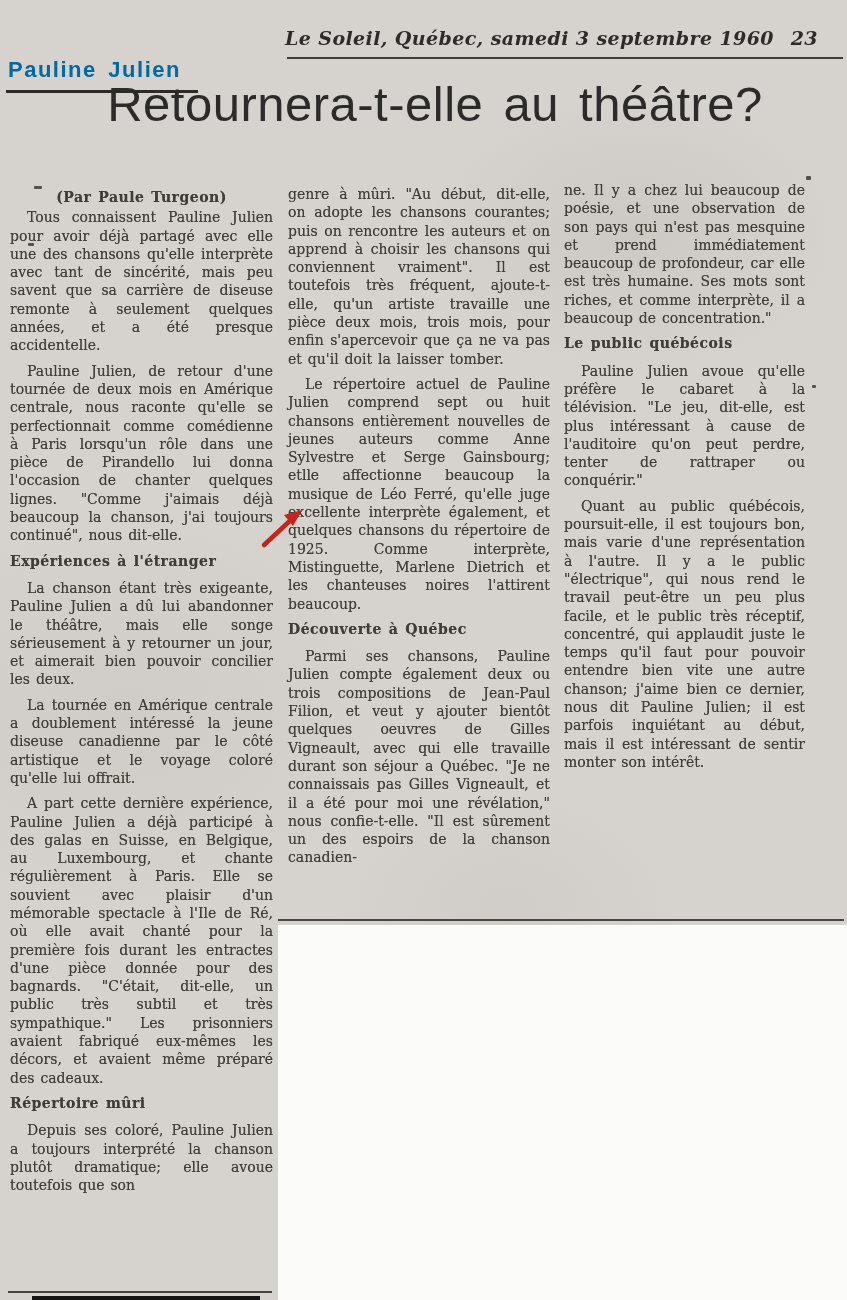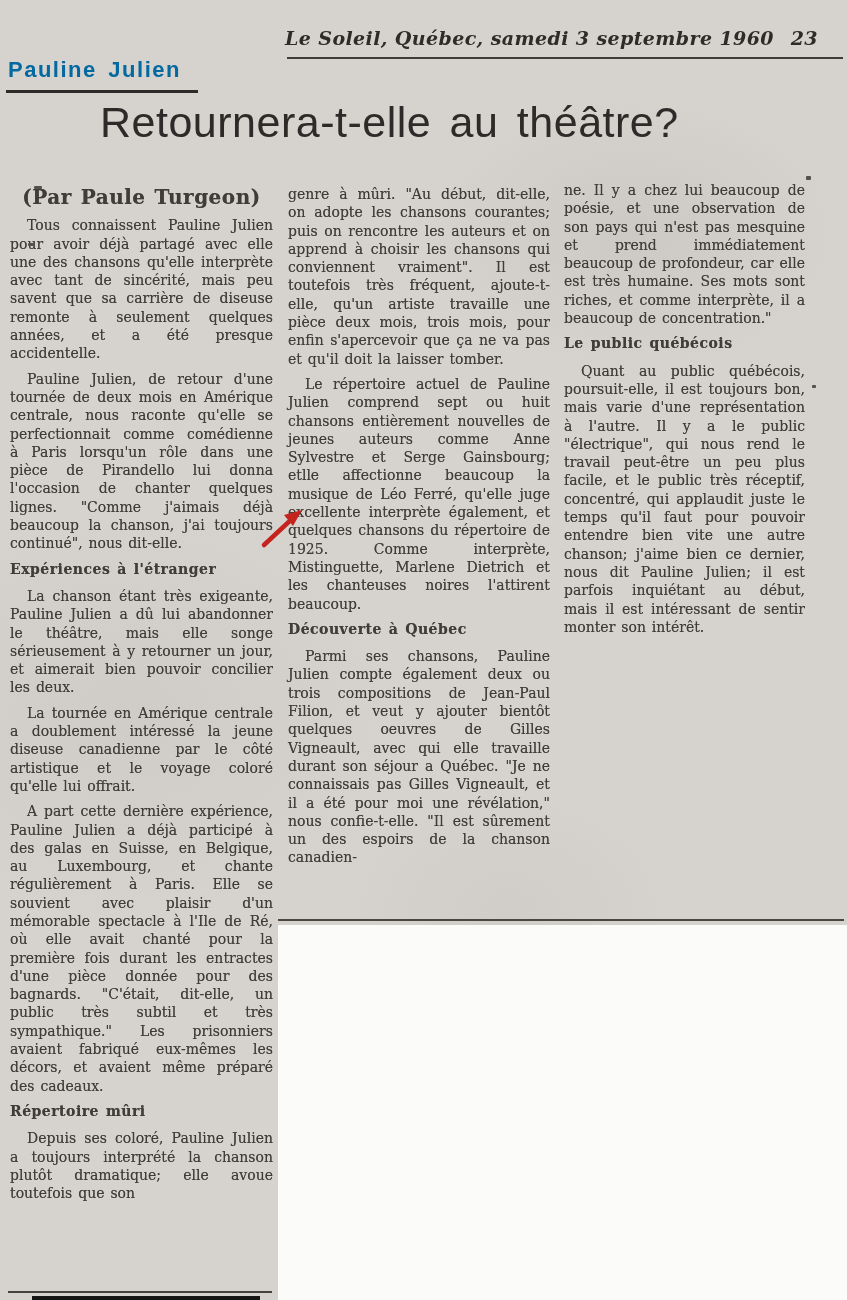--- a/index.html
+++ b/index.html
@@ -35,41 +35,41 @@
     position:absolute;left:8px;top:57px;
     font:700 22px "Liberation Sans", sans-serif;
     color:#0369a1;letter-spacing:1.5px;word-spacing:4px;
   }
   .kicker-rule{
     position:absolute;left:6px;top:90px;width:192px;height:3px;
     background:#2c2b29;
   }
 
   .headline{
-    position:absolute;left:100px;top:98px;width:670px;
+    position:absolute;left:100px;top:76px;width:670px;
     font-family:"Liberation Sans", sans-serif;
-    font-weight:500;font-size:43px;
-    color:#2c2b29;text-align:left;letter-spacing:0.5px;word-spacing:6px;
+    font-weight:500;font-size:49px;
+    color:#2c2b29;text-align:center;letter-spacing:0.5px;word-spacing:6px;
   }
 
   .col{
     position:absolute;top:188px;
     font-size:14px;line-height:18.3px;
     color:#403d37;text-align:justify;
     text-shadow:0 0 0.5px rgba(64,61,55,0.65);
     word-spacing:1.5px;
   }
   .col1{left:10px;width:263px;}
   .col2{left:288px;top:185px;width:262px;}
   .col3{left:564px;top:181px;width:241px;}
 
   .blk{margin:0 0 7px 0;}
   .blk.para{text-indent:17px;}
   .blk.para_cont{text-indent:0;}
-  .blk.byline{font-weight:700;text-align:center;text-indent:0;margin-bottom:10px;font-size:20px;letter-spacing:0.5px;}
+  .blk.byline{font-weight:700;text-align:center;text-indent:0;margin-bottom:2px;font-size:14px;letter-spacing:0.5px;}
   .blk.subhead{font-weight:700;text-indent:0;margin:5px 0 9px 0;letter-spacing:0.5px;}
 
   .arrow-annotation{
     position:absolute;left:256px;top:498px;width:54px;height:54px;
   }
 
   .cutout-rule{
     position:absolute;left:278px;top:919px;width:566px;height:2px;
     background:#4a4742;
   }
@@ -122,20 +122,21 @@
   </div>
 <div class="col col2">
     <p class="blk para_cont">genre à mûri. "Au début, dit-elle, on adopte les chansons courantes; puis on rencontre les auteurs et on apprend à choisir les chansons qui conviennent vraiment". Il est toutefois très fréquent, ajoute-t-elle, qu'un artiste travaille une pièce deux mois, trois mois, pour enfin s'apercevoir que ça ne va pas et qu'il doit la laisser tomber.</p>
     <p class="blk para">Le répertoire actuel de Pauline Julien comprend sept ou huit chansons entièrement nouvelles de jeunes auteurs comme Anne Sylvestre et Serge Gainsbourg; etlle affectionne beaucoup la musique de Léo Ferré, qu'elle juge excellente interprète également, et quelques chansons du répertoire de 1925. Comme interprète, Mistinguette, Marlene Dietrich et les chanteuses noires l'attirent beaucoup.</p>
     <p class="blk subhead">Découverte à Québec</p>
     <p class="blk para">Parmi ses chansons, Pauline Julien compte également deux ou trois compositions de Jean-Paul Filion, et veut y ajouter bientôt quelques oeuvres de Gilles Vigneault, avec qui elle travaille durant son séjour a Québec. "Je ne connaissais pas Gilles Vigneault, et il a été pour moi une révélation," nous confie-t-elle. "Il est sûrement un des espoirs de la chanson canadien-</p>
   </div>
 <div class="col col3">
     <p class="blk para_cont">ne. Il y a chez lui beaucoup de poésie, et une observation de son pays qui n'est pas mesquine et prend immédiatement beaucoup de profondeur, car elle est très humaine. Ses mots sont riches, et comme interprète, il a beaucoup de concentration."</p>
     <p class="blk subhead">Le public québécois</p>
+    <p class="blk para">Pauline Julien avoue qu'elle préfère le cabaret à la télévision. "Le jeu, dit-elle, est plus intéressant à cause de l'auditoire qu'on peut perdre, tenter de rattraper ou conquérir."</p>
     <p class="blk para">Quant au public québécois, poursuit-elle, il est toujours bon, mais varie d'une représentation à l'autre. Il y a le public "électrique", qui nous rend le travail peut-être un peu plus facile, et le public très réceptif, concentré, qui applaudit juste le temps qu'il faut pour pouvoir entendre bien vite une autre chanson; j'aime bien ce dernier, nous dit Pauline Julien; il est parfois inquiétant au début, mais il est intéressant de sentir monter son intérêt.</p>
   </div>
 
 <div class="arrow-annotation">
   <svg width="54" height="54" viewBox="0 0 54 54">
     <path d="M8 47 L38 19" stroke="#c5231d" stroke-width="4.5" stroke-linecap="round" fill="none"></path>
     <polygon points="46,12 28,17 37,28" fill="#c5231d"></polygon>
   </svg>
 </div>
 

